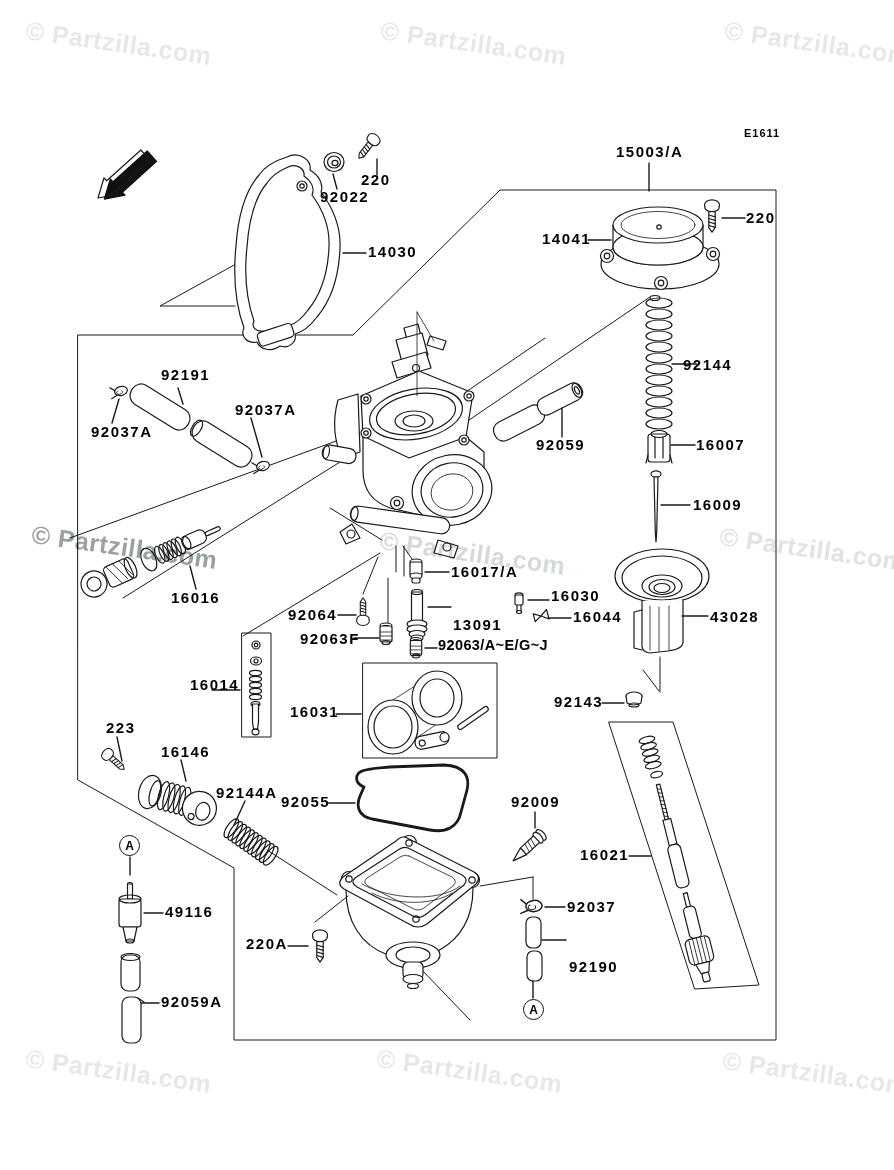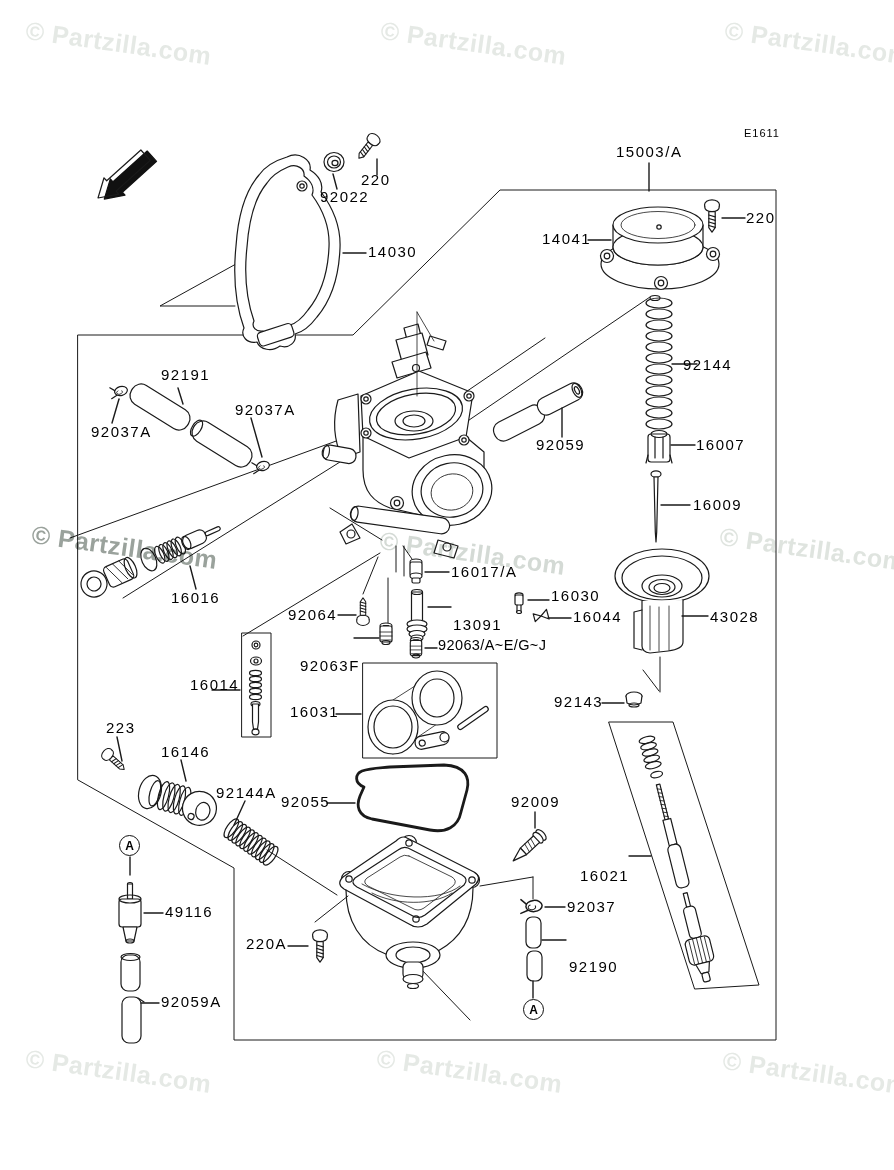--- a/index.html
+++ b/index.html
@@ -7,21 +7,21 @@
          font-family:"Liberation Sans",sans-serif;}
   #stage svg{position:absolute;left:0;top:0;z-index:1;}
   svg *{stroke:#1a1a1a;fill:none;stroke-width:1.2;stroke-linecap:round;stroke-linejoin:round;}
   svg .w{fill:#fff;}
   svg .thin{stroke-width:.8;}
   svg .thick{stroke-width:2.8;}
   svg .c{stroke-width:1;}
   svg .ld{stroke-width:1.4;}
   svg .blk{fill:#111;stroke:#111;}
   svg text{stroke:none;}
-  .pl{position:absolute;z-index:4;font-weight:normal;font-size:15px;letter-spacing:1.5px;
+  .pl{position:absolute;z-index:4;font-weight:bold;font-size:15px;letter-spacing:1.5px;
       color:#000;white-space:nowrap;line-height:1;}
   .pl.longlbl{font-size:14.5px;letter-spacing:.4px;}
   .pl.code{font-size:11px;letter-spacing:1px;}
   .wm{position:absolute;z-index:3;font-weight:bold;font-size:25px;letter-spacing:.5px;
       color:#e5e9e5;transform:rotate(8deg);transform-origin:left top;white-space:nowrap;
       mix-blend-mode:multiply;pointer-events:none;}
   .amark{position:absolute;z-index:4;width:19px;height:19px;border:1.7px solid #111;
          border-radius:50%;background:#fff;display:flex;align-items:center;justify-content:center;
          font-weight:bold;font-size:12px;color:#000;}
 </style>
@@ -470,31 +470,31 @@
   <div class="pl" style="left:91px;top:424px;">92037A</div>
   <div class="pl" style="left:235px;top:402px;">92037A</div>
   <div class="pl" style="left:536px;top:437px;">92059</div>
   <div class="pl" style="left:171px;top:590px;">16016</div>
   <div class="pl" style="left:451px;top:564px;">16017/A</div>
   <div class="pl" style="left:288px;top:607px;">92064</div>
   <div class="pl" style="left:453px;top:597px;margin-top:20px;">13091</div>
   <div class="pl" style="left:551px;top:588px;">16030</div>
   <div class="pl" style="left:573px;top:609px;">16044</div>
   <div class="pl" style="left:710px;top:609px;">43028</div>
-  <div class="pl" style="left:300px;top:658px;">92063F</div>
+  <div class="pl" style="left:300px;top:631px;">92063F</div>
   <div class="pl longlbl" style="left:438px;top:638px;">92063/A~E/G~J</div>
   <div class="pl" style="left:166px;top:677px;margin-left:24px;">16014</div>
   <div class="pl" style="left:290px;top:704px;">16031</div>
   <div class="pl" style="left:554px;top:694px;">92143</div>
   <div class="pl" style="left:106px;top:720px;">223</div>
   <div class="pl" style="left:161px;top:744px;">16146</div>
   <div class="pl" style="left:216px;top:785px;">92144A</div>
   <div class="pl" style="left:281px;top:794px;text-align:center;">92055</div>
   <div class="pl" style="left:511px;top:794px;">92009</div>
-  <div class="pl" style="left:580px;top:847px;margin-top:21px;">16021</div>
+  <div class="pl" style="left:580px;top:847px;">16021</div>
   <div class="pl" style="left:165px;top:904px;">49116</div>
   <div class="pl" style="left:246px;top:936px;">220A</div>
   <div class="pl" style="left:567px;top:899px;">92037</div>
   <div class="pl" style="left:569px;top:932px;margin-top:27px;">92190</div>
   <div class="pl" style="left:161px;top:994px;">92059A</div>
 
   <div class="amark" style="left:119px;top:835px;">A</div>
   <div class="amark" style="left:523px;top:999px;">A</div>
 
 </div>

